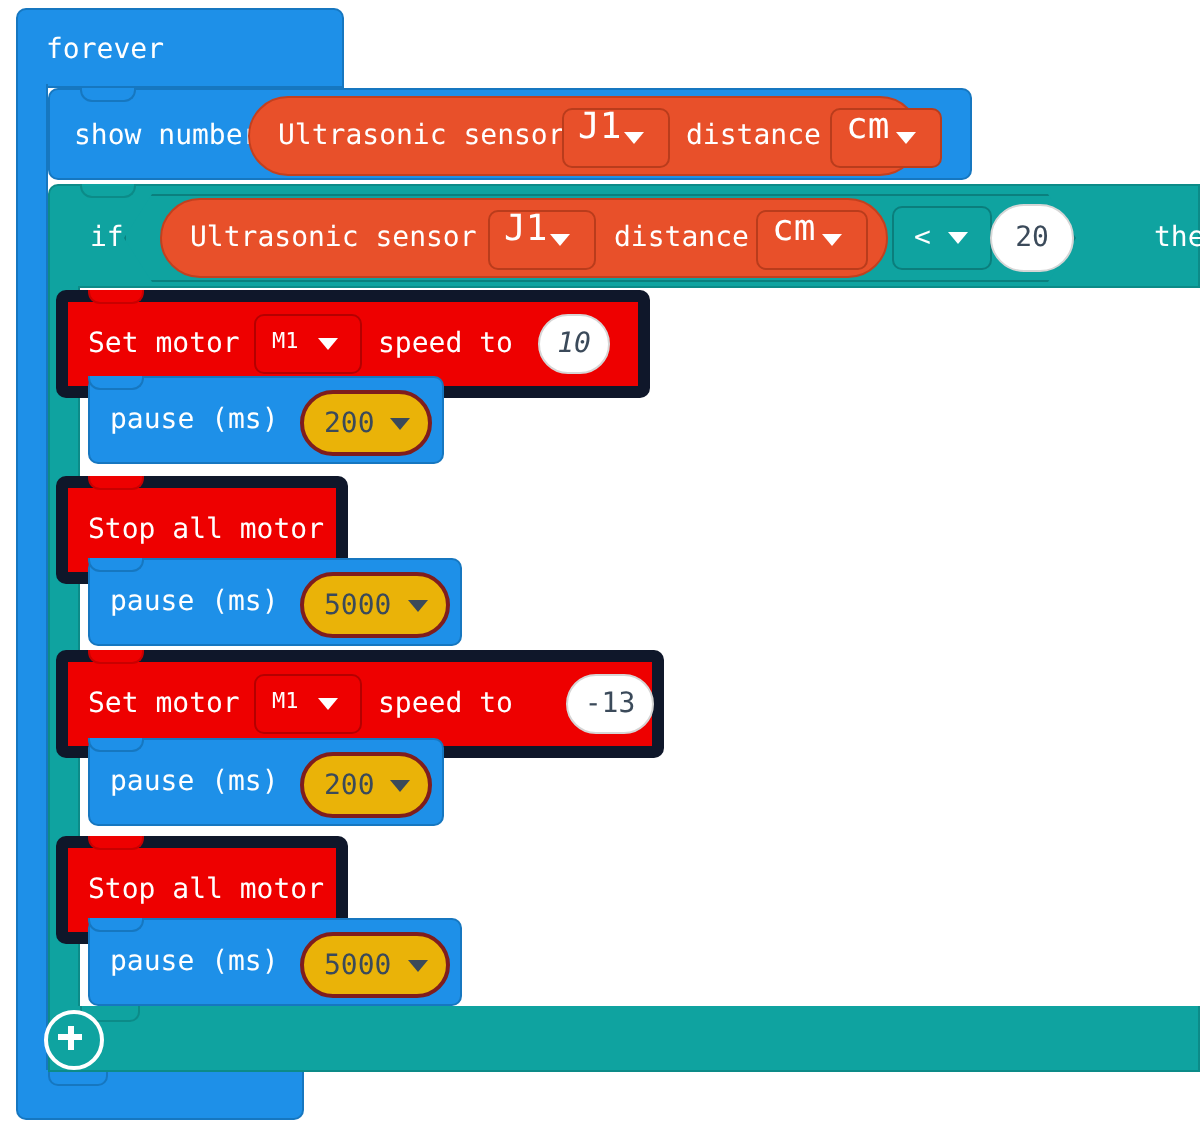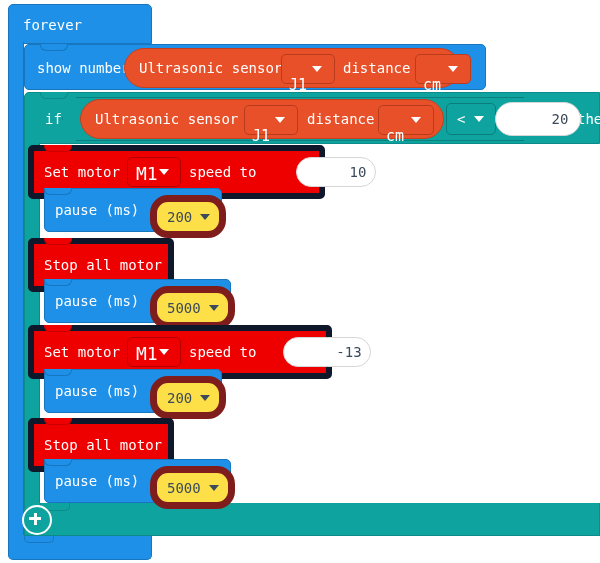--- a/index.html
+++ b/index.html
@@ -10,21 +10,21 @@
     -webkit-font-smoothing:antialiased;
   }
   #canvas{position:absolute;left:0;top:0;width:600px;height:563px;}
 
   
   .blk{position:absolute;box-sizing:border-box;}
   .lbl{color:#ffffff;font-size:14px;line-height:1;white-space:nowrap;letter-spacing:0px;}
 
   
   .forever-head{
-    left:8px;top:4px;width:144px;height:40px;
+    left:8px;top:4px;width:164px;height:40px;
     background:#1E90E8;border:1px solid #1677c0;
     border-radius:5px 5px 0 0;
   }
   .forever-head .lbl{position:absolute;left:14px;top:13px;}
   .forever-spine{
     left:8px;top:42px;width:16px;height:495px;
     background:#1E90E8;border-left:1px solid #1677c0;border-right:1px solid #1677c0;
   }
   .forever-foot{
     left:8px;top:535px;width:144px;height:25px;
@@ -77,56 +77,56 @@
     position:absolute;background:#E8502A;border:1px solid #c2401f;
     border-radius:22px;height:38px;
   }
   .sensor .lbl{position:absolute;top:12px;}
 
   
   .dd-orange{
     position:absolute;background:#E8502A;border:1px solid #b93c1c;
     border-radius:5px;height:28px;top:5px;
   }
-  .dd-orange .lbl{position:absolute;left:7px;top:23px;font-size:15px;}
+  .dd-orange .lbl{position:absolute;left:7px;top:0;font-size:18px;}
   .dd-orange .caret{position:absolute;top:11px;}
 
   
   .dd-teal{
     position:absolute;background:#0FA3A0;border:1px solid #0b7e7c;
     border-radius:5px;height:30px;
   }
   .dd-teal .lbl{position:absolute;left:10px;top:8px;font-size:14px;}
   .dd-teal .caret{position:absolute;top:12px;}
 
   
   .numfield{
     position:absolute;background:#ffffff;border:1px solid #d6d6d6;
-    border-radius:18px;display:flex;align-items:center;justify-content:center;padding-left:44px;
+    border-radius:18px;display:flex;align-items:center;justify-content:center;
   }
   .numfield span{color:#3b4a5a;font-size:14px;line-height:1;}
 
   
   .wdd{
-    position:absolute;background:#fde047;border:7px solid #7f1d1d;
+    position:absolute;background:#eab308;border:2px solid #7f1d1d;
     border-radius:18px;
   }
   .wdd .val{position:absolute;color:#3b4a5a;font-size:14px;line-height:1;}
 
   
   .motor{
     position:absolute;background:#EE0000;border:6px solid #0f172a;border-radius:5px;
   }
   .motor .lbl{position:absolute;}
   
   .dd-red{
     position:absolute;background:#EE0000;border:1px solid #b50000;
     border-radius:5px;height:28px;
   }
-  .dd-red .lbl{position:absolute;left:8px;top:7px;font-size:18px;}
+  .dd-red .lbl{position:absolute;left:8px;top:7px;font-size:11px;}
   .dd-red .caret{position:absolute;top:11px;}
 
   
   .pause{
     position:absolute;background:#1E90E8;border:1px solid #1677c0;border-radius:5px;margin-left:16px;
   }
   .pause .lbl{position:absolute;}
 
   
   .notch{
@@ -218,21 +218,21 @@
   <div class="blk if-foot-notch"></div>
   <div class="plusbtn"></div>
 
   <div class="motor" style="left:28px;top:145px;width:285px;height:42px;">
     <span class="lbl" style="left:10px;top:14px;">Set motor</span>
     <div class="dd-red" style="left:93px;top:6px;width:52px;">
       <span class="lbl">M1</span>
       <span class="caret" style="left:31px;"></span>
     </div>
     <span class="lbl" style="left:155px;top:14px;">speed to</span>
-    <div class="numfield" style="left:262px;top:6px;width:34px;height:28px;">
+    <div class="numfield" style="left:235px;top:6px;width:34px;height:28px;font-style:italic;">
       <span>10</span>
     </div>
     <span class="lbl" style="left:292px;top:14px;">%</span>
   </div>
   <div class="notch" style="left:44px;top:145px;background:#EE0000;border-left:1px solid #c90000;border-right:1px solid #c90000;border-bottom:1px solid #c90000;"></div>
 
   <div class="pause" style="left:28px;top:188px;width:176px;height:42px;">
     <span class="lbl" style="left:10px;top:14px;">pause (ms)</span>
     <div class="wdd" style="left:105px;top:6px;width:62px;height:29px;">
       <span class="val" style="left:10px;top:8px;">200</span>

